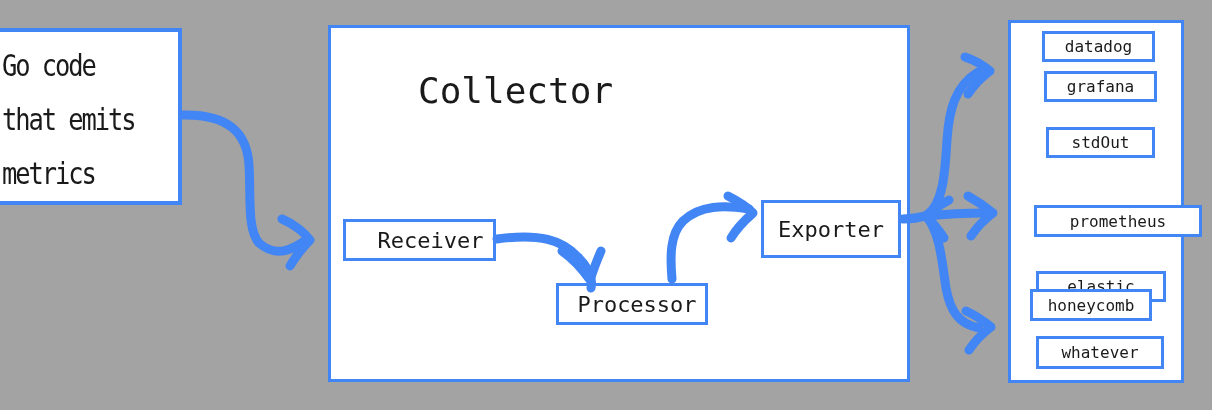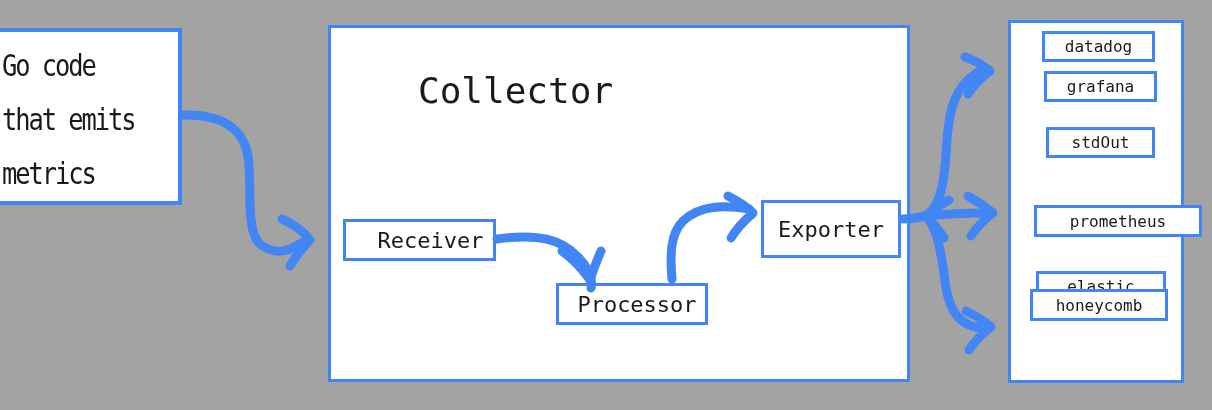--- a/index.html
+++ b/index.html
@@ -113,22 +113,25 @@
   </div>
   <div class="box" style="left:1046px; top:111px; width:109px; height:31px;margin-top:16px;">
     <span class="dest-label">stdOut</span>
   </div>
   <div class="box" style="left:1034px; top:205px; width:168px; height:32px;">
     <span class="dest-label">prometheus</span>
   </div>
   <div class="box" style="left:1036px; top:250px; width:130px; height:31px;margin-top:21px;">
     <span class="dest-label">elastic</span>
   </div>
-  <div class="box" style="left:1030px; top:289px; width:138px; height:32px;">
+  <div class="box" style="left:1030px; top:289px; width:122px; height:32px;">
     <span class="dest-label">honeycomb</span>
+  </div>
+  <div class="box" style="left:1036px; top:336px; width:128px; height:33px;">
+    <span class="dest-label">whatever</span>
   </div>
 
   <svg class="arrows" viewBox="0 0 1212 410">
 
     <g>
       <path d="M183,115 C 228,114 247,133 249,165 C 251,197 247,229 259,243 C 276,258 292,250 306,240"></path>
       <path d="M282,219 C 294,224 305,233 310,240 C 303,247 296,256 290,266"></path>
     </g>
 
     <g>

